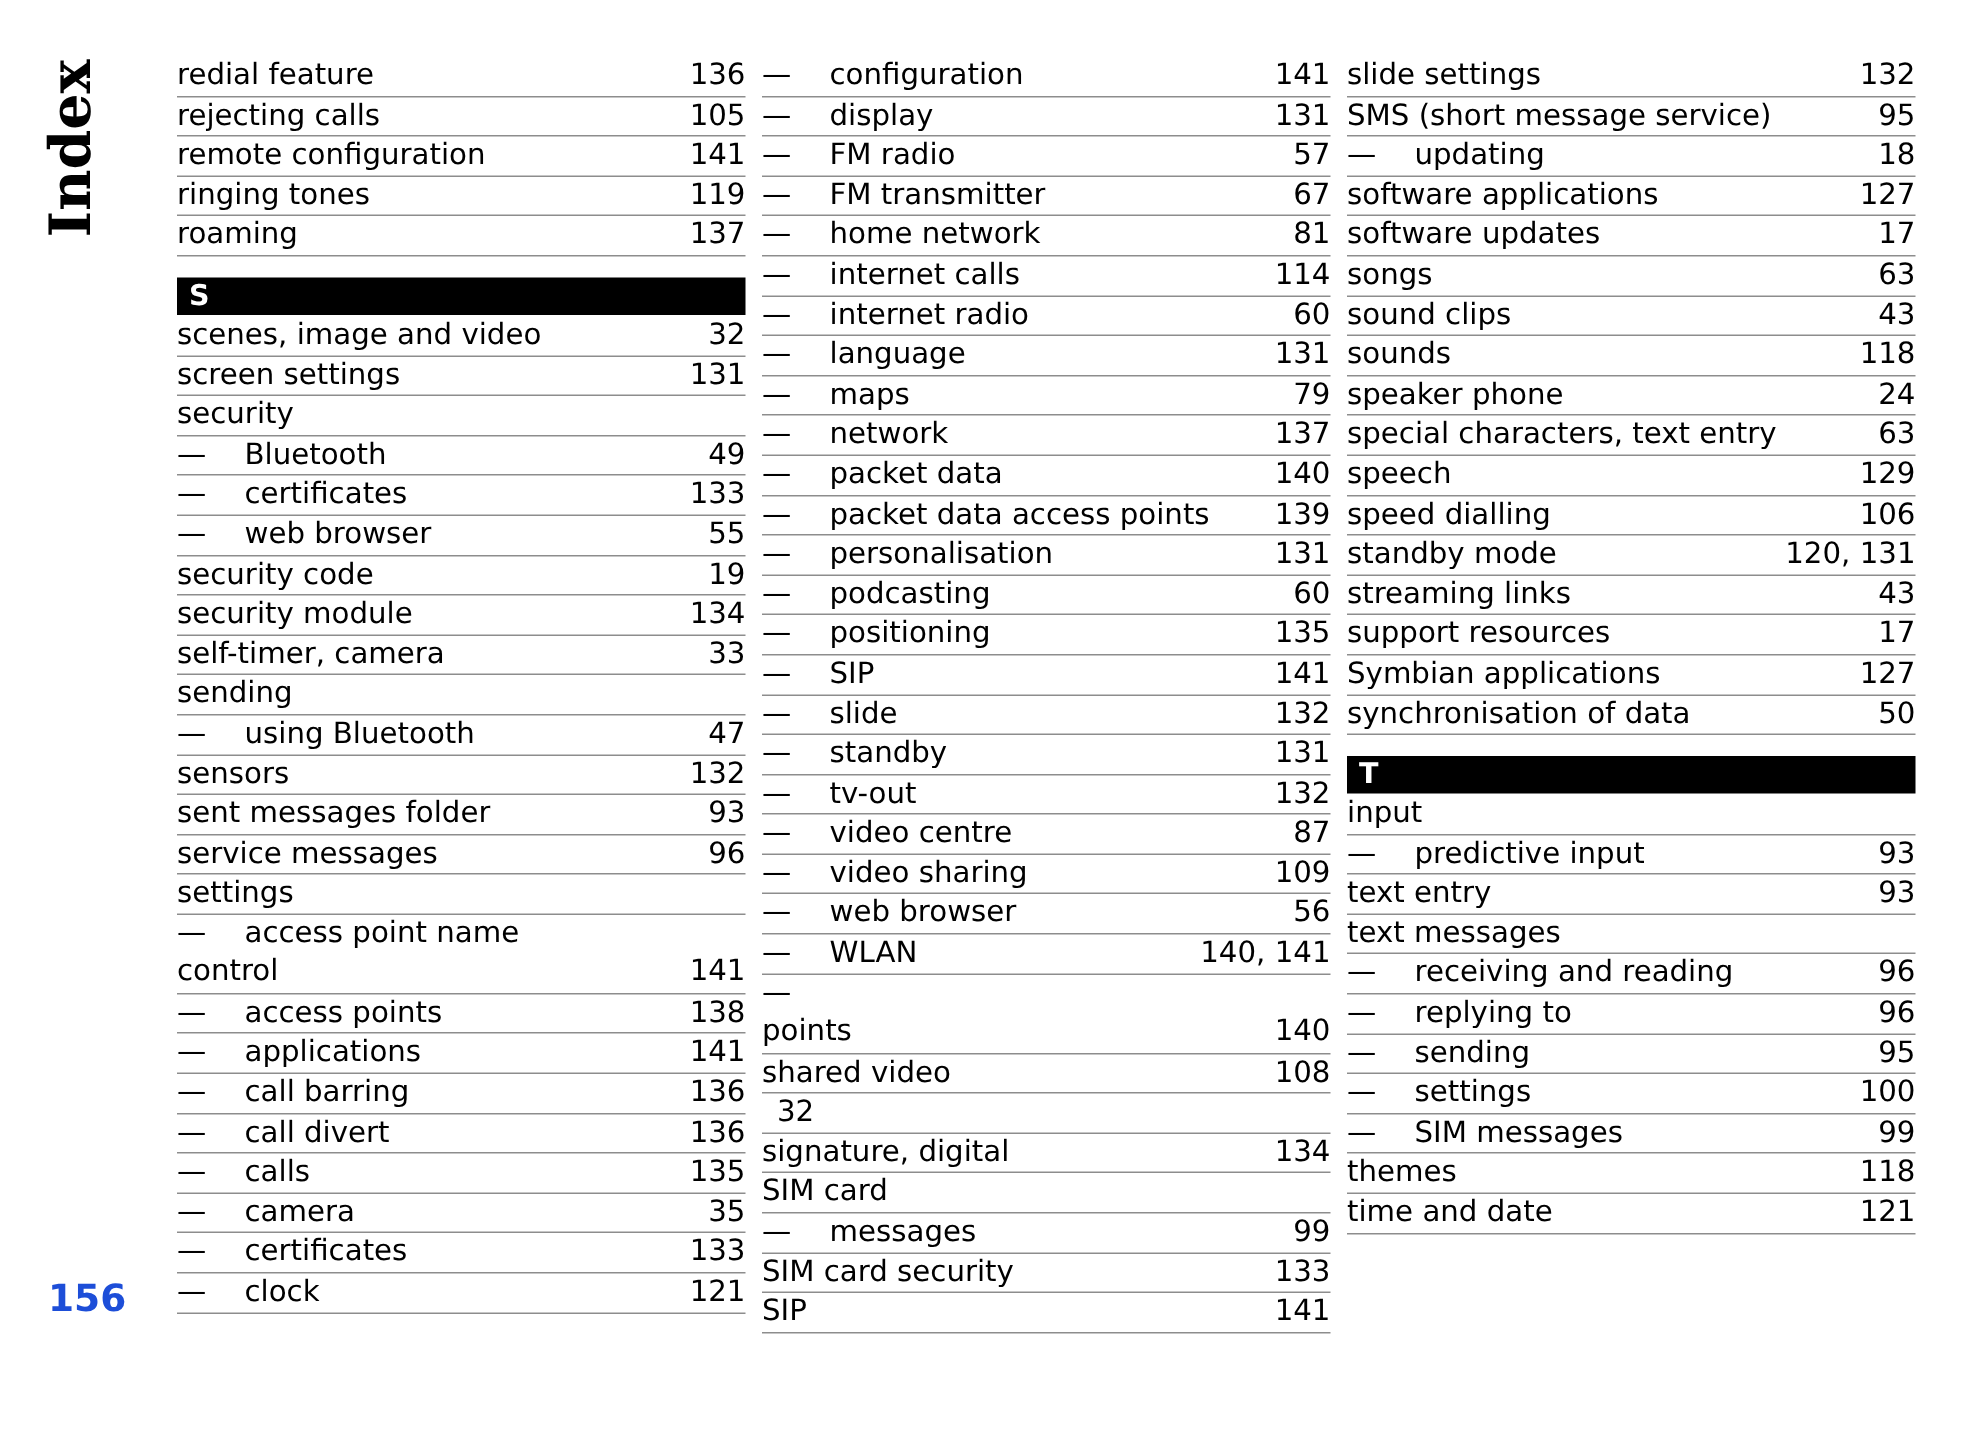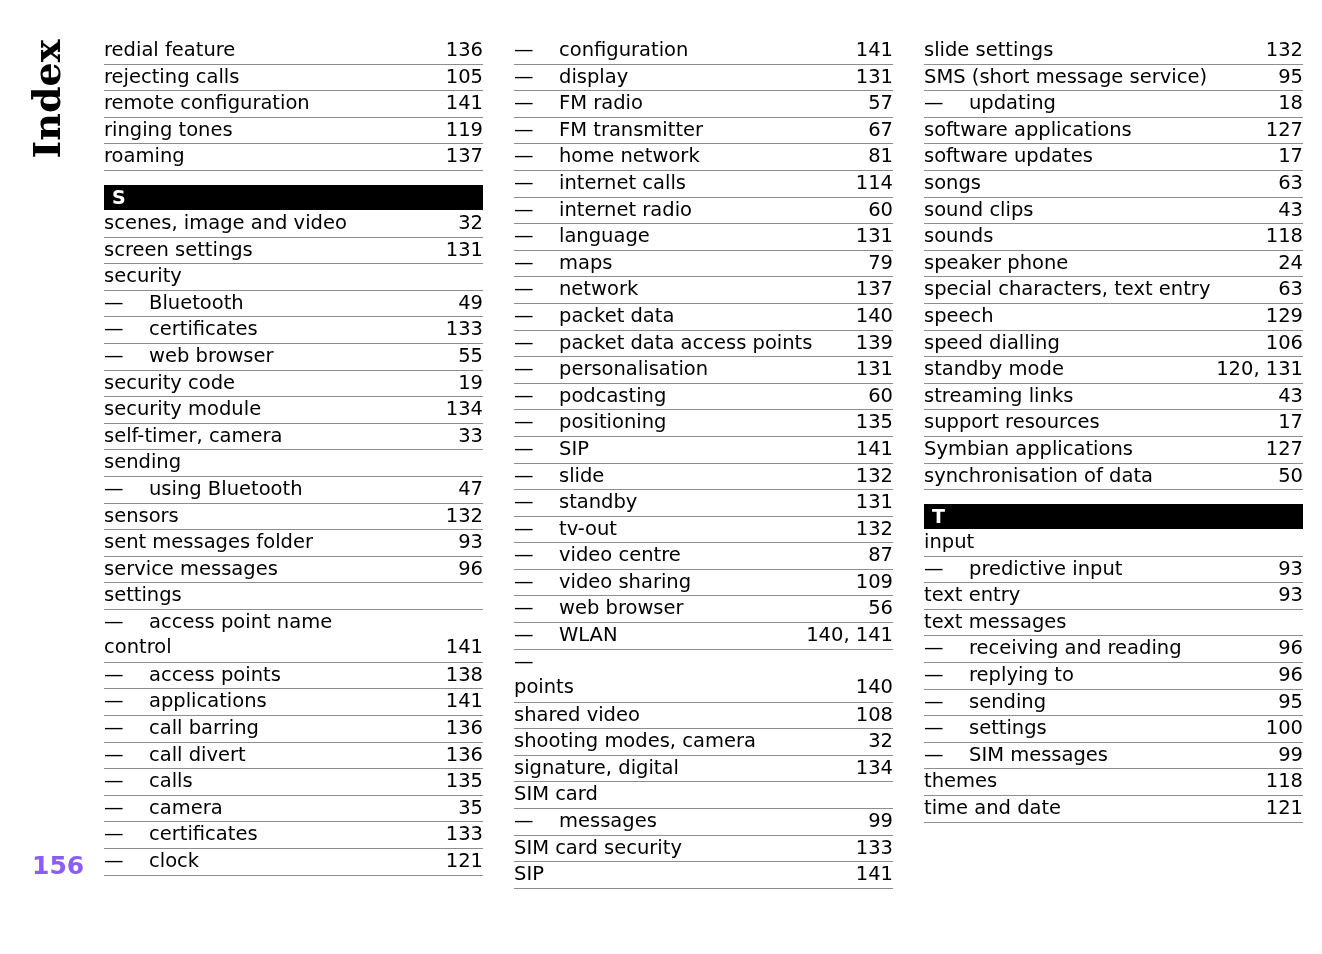--- a/index.html
+++ b/index.html
@@ -48,32 +48,32 @@
 
   
   .folio {
     position: absolute;
     left: 32px;
     top: 853px;
     font-family: "DejaVu Sans", sans-serif;
     font-weight: bold;
     font-size: 25px;
     line-height: 1;
-    color: #8b5cf6;
+    color: #1d4ed8;
   }
 
   
   .columns {
     position: absolute;
-    left: 104px;
+    left: 118px;
     top: 38px;
     width: 1172px;
     height: 870px;
     display: flex;
-    gap: 31px;
+    gap: 11px;
   }
   .col {
     width: 379px;
     flex: 0 0 379px;
   }
 
   
   .row {
     position: relative;
     display: flex;
@@ -508,23 +508,20 @@
           <span class="term">points</span>
           <span class="pg">140</span>
         </div>
         <div class="row">
           <span class="term">
             <span>shared video</span>
           </span>
           <span class="pg">108</span>
         </div>
         <div class="row">
-          <span class="term">
-            <span>shooting modes, camera</span>
-          </span>
           <span class="pg">32</span>
         </div>
         <div class="row">
           <span class="term">
             <span>signature, digital</span>
           </span>
           <span class="pg">134</span>
         </div>
         <div class="row">
           <span class="term">

